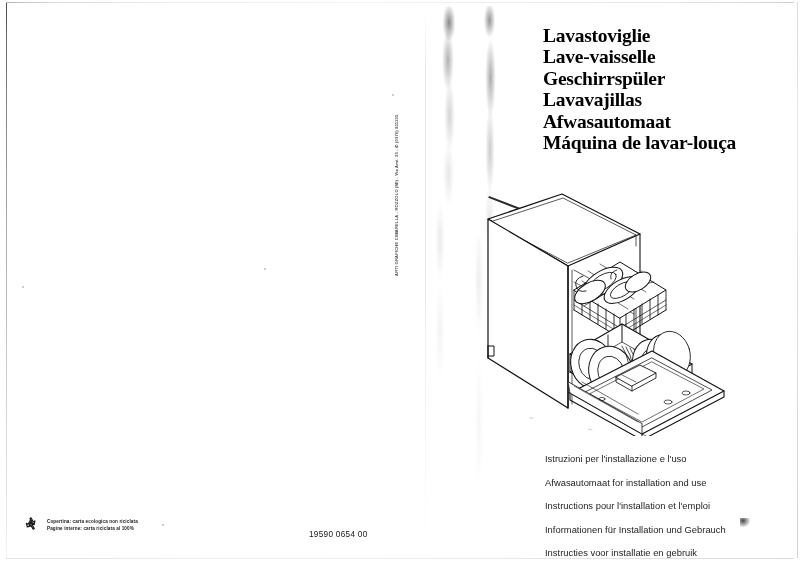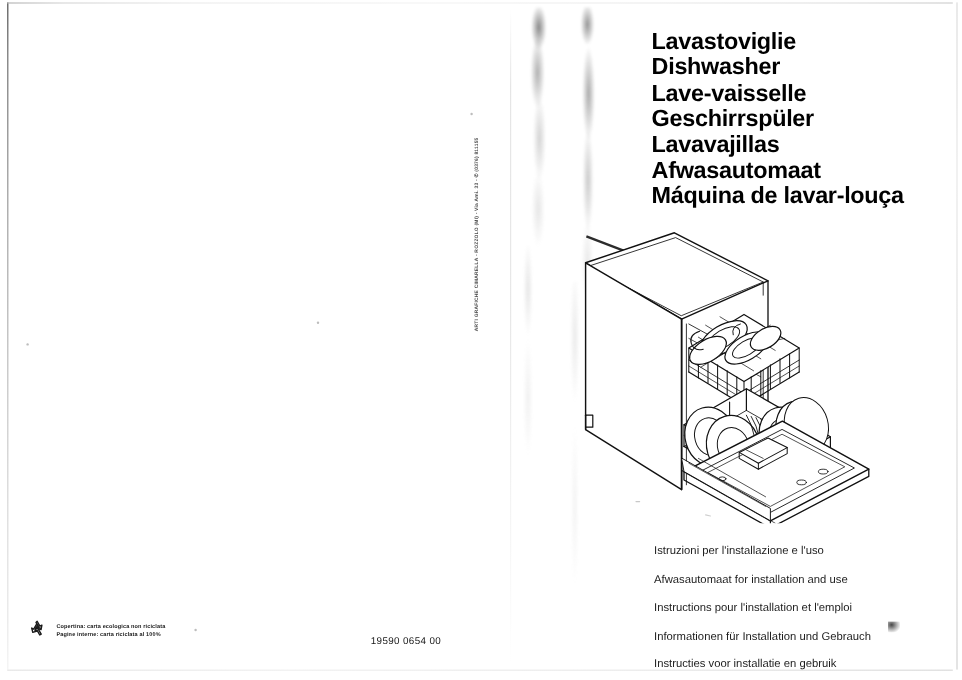--- a/index.html
+++ b/index.html
@@ -146,20 +146,21 @@
     top: 25px;
     width: 250px;
   }
   .title-line {
     font-weight: 700;
     font-size: 19.5px;
     line-height: 21.4px;
     letter-spacing: -0.25px;
     color: #000000;
     white-space: nowrap;
+    font-family: Liberation Serif, serif;
   }
 
   
   .instructions {
     position: absolute;
     left: 545px;
     top: 441px;
     width: 248px;
   }
   .instr-line {
@@ -240,21 +241,20 @@
   <div class="speck" style="left:264px;top:268px;width:2px;height:2px;"></div>
   <div class="speck" style="left:162px;top:524px;width:2px;height:2px;"></div>
   <div class="speck" style="left:392px;top:94px;width:2px;height:2px;"></div>
 
   <div class="spine-credit-wrap">
     <div class="spine-credit">ARTI GRAFICHE CIMARELLA - ROZZOLO (MI) - Via Ami. 33 - ✆ (0376) 811155</div>
   </div>
 
   <div class="title-block">
     <div class="title-line">Lavastoviglie</div>
-    <div class="title-line">Dishwasher</div>
     <div class="title-line">Lave-vaisselle</div>
     <div class="title-line">Geschirrspüler</div>
     <div class="title-line">Lavavajillas</div>
     <div class="title-line">Afwasautomaat</div>
     <div class="title-line">Máquina de lavar-louça</div>
   </div>
 
   <div class="illustration">
     <svg viewBox="0 0 268 250" xmlns="http://www.w3.org/2000/svg" fill="none" stroke="#111111" stroke-width="1.1" stroke-linecap="round" stroke-linejoin="round">
 

